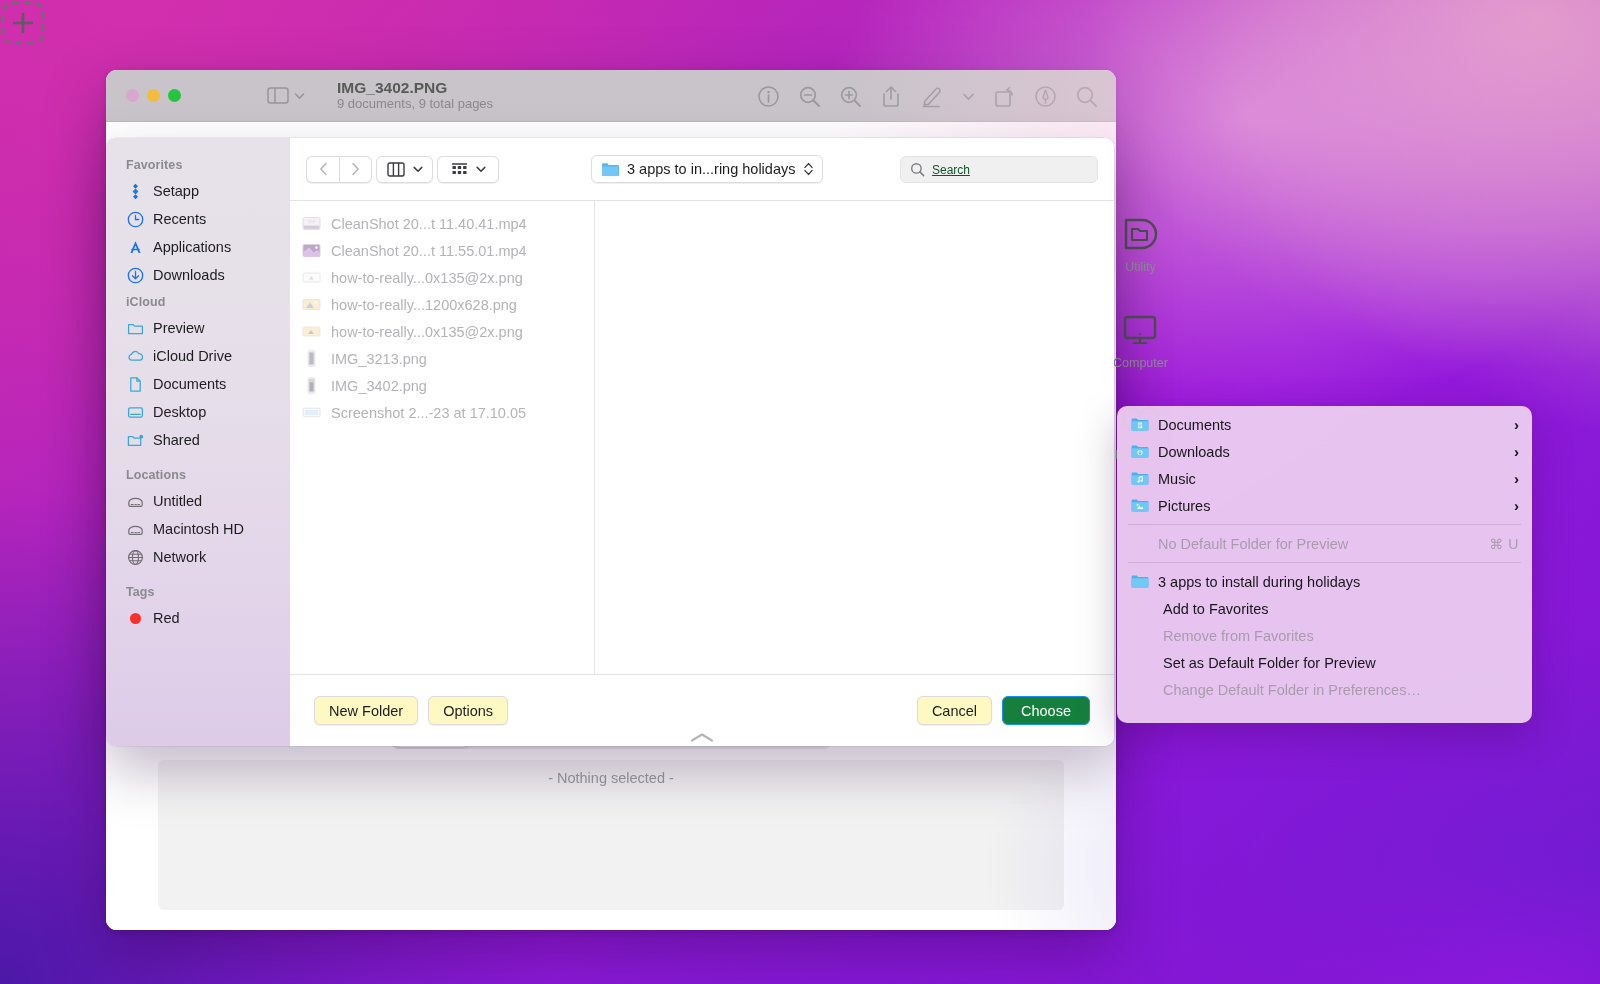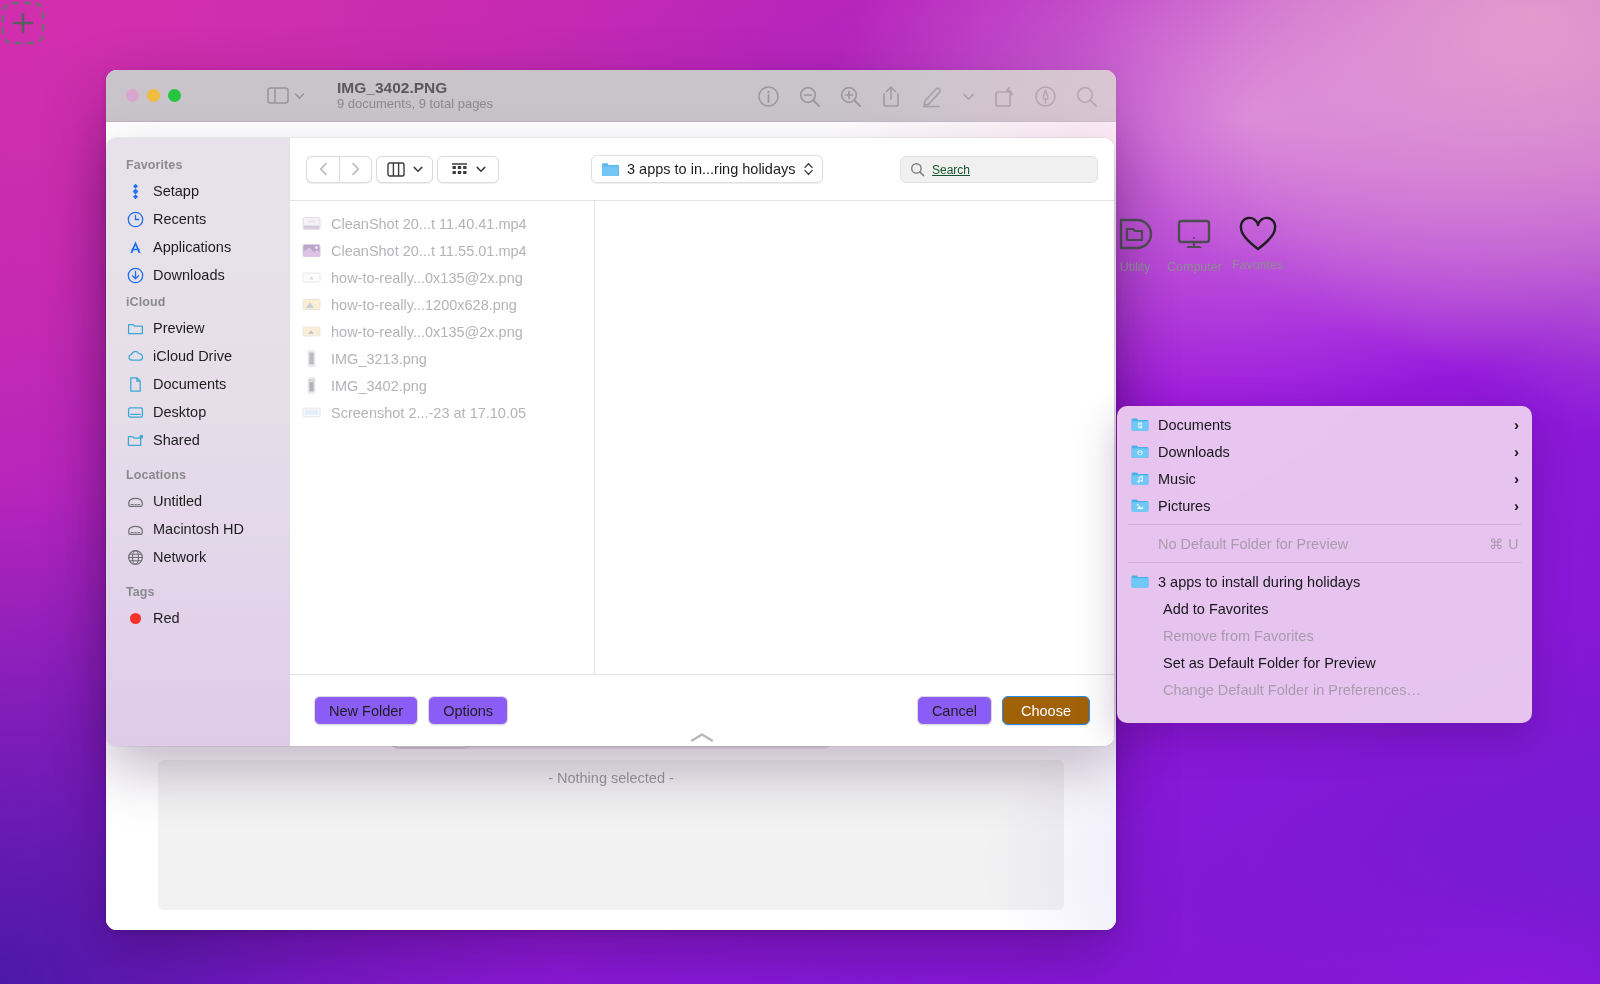--- a/index.html
+++ b/index.html
@@ -28,21 +28,21 @@
     background:
       radial-gradient(ellipse 700px 500px at 78% 12%, rgba(248,200,228,0.55) 0%, rgba(248,200,228,0) 60%),
       radial-gradient(ellipse 1000px 400px at 100% 88%, rgba(64,40,200,0.35) 0%, rgba(64,40,200,0) 62%);
     pointer-events:none;
   }
 
   #add-tile { left: 50px; top: 410px; width: 46px; }
 
   .right-icons {
     position: absolute; left: 1113px; top: 212px;
-    display: flex; flex-direction: row; align-items: center; gap: 10px;
+    display: flex; flex-direction: column; align-items: center; gap: 34px;
     z-index: 2;
   }
   .right-icons .ri { display:flex; flex-direction:column; align-items:center; gap:4px; }
   .right-icons .ri svg { display:block; }
   .right-icons .cap { font-size: 12.5px; color: #8c8c92; }
 
   
   #preview-window {
     position: absolute;
     left: 106px; top: 70px;
@@ -197,30 +197,30 @@
   .frow .fic { width:19px; height:19px; flex:0 0 19px; opacity:.6; display:flex; align-items:center; justify-content:center;}
 
   
   #sheet-footer {
     height: 72px; border-top: 1px solid #e3e3e3;
     display:flex; align-items:center; padding: 0 24px;
     position:relative; background:#fff;
   }
   .fbtn {
     height: 29px; padding: 0 14px; border-radius:6px;
-    border: 1px solid #dcdcdc; background:#8b5cf6;
+    border: 1px solid #dcdcdc; background:#fef9c3;
     font-size: 14.5px; color:#1d1d1f;
     display:flex; align-items:center; justify-content:center;
     box-shadow: 0 .5px 1px rgba(0,0,0,.07);
     font-family: "Liberation Sans", sans-serif;
   }
   .fbtn + .fbtn { margin-left: 10px; }
   #footer-right { position:absolute; right: 24px; display:flex; align-items:center; }
   .fbtn.primary {
-    background: #a16207; border-color:#1f8cf5; color:#fff;
+    background: #15803d; border-color:#1f8cf5; color:#fff;
     padding: 0 18px;
   }
   #footer-chevron { position:absolute; left:50%; transform:translateX(-50%); bottom: 3px; opacity:.5; }
 
   
   #ctx-menu {
     position:absolute;
     left: 1117px; top: 406px;
     width: 415px; height: 317px;
     border-radius: 10px;

